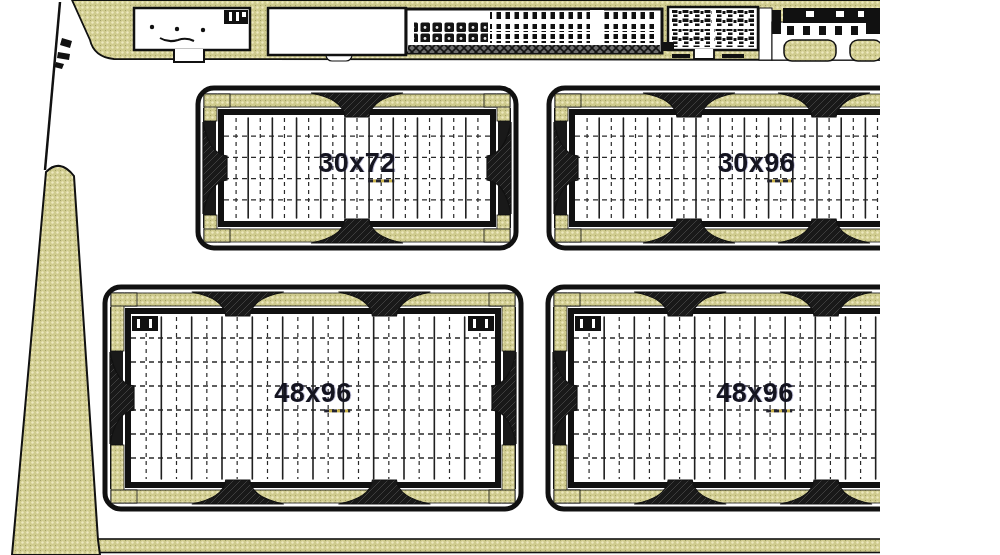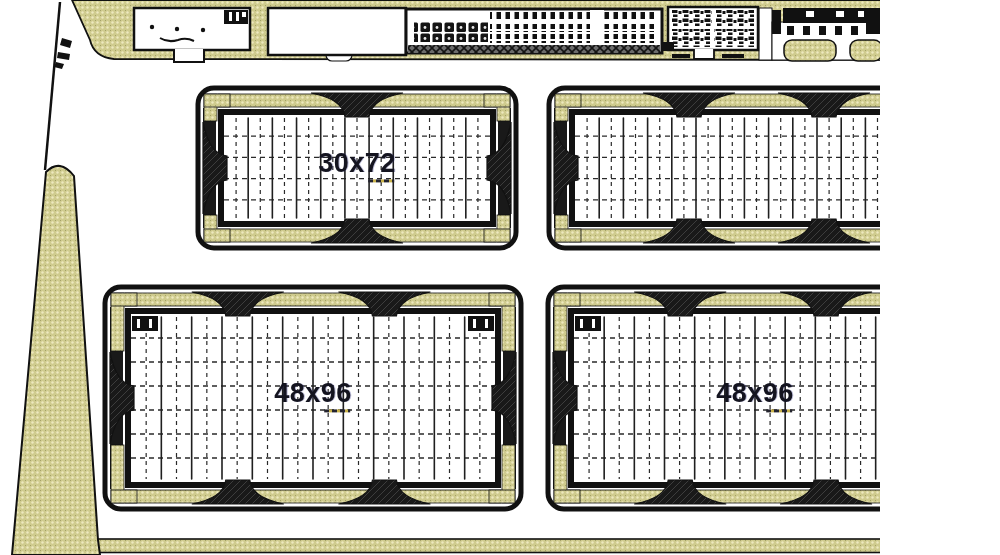--- a/index.html
+++ b/index.html
@@ -355,20 +355,24 @@
           <rect x="914" y="319" width="3" height="9" fill="#fff"></rect>
           <rect x="926" y="319" width="3" height="9" fill="#fff"></rect>
         </g>
       </g>
 </svg>
 
 <div class="gh-label" id="gh-lbl-0" style="left: 357px; top: 168px;">
   <span>30x72</span>
   <div class="gh-underline"></div>
 </div>
+<div class="gh-label" id="gh-lbl-1" style="left: 756.5px; top: 168px;">
+  <span>30x96</span>
+  <div class="gh-underline"></div>
+</div>
 <div class="gh-label" id="gh-lbl-2" style="left: 313px; top: 398px;">
   <span>48x96</span>
   <div class="gh-underline"></div>
 </div>
 <div class="gh-label" id="gh-lbl-3" style="left: 755px; top: 398px;">
   <span>48x96</span>
   <div class="gh-underline"></div>
 </div>
 </div>
 

